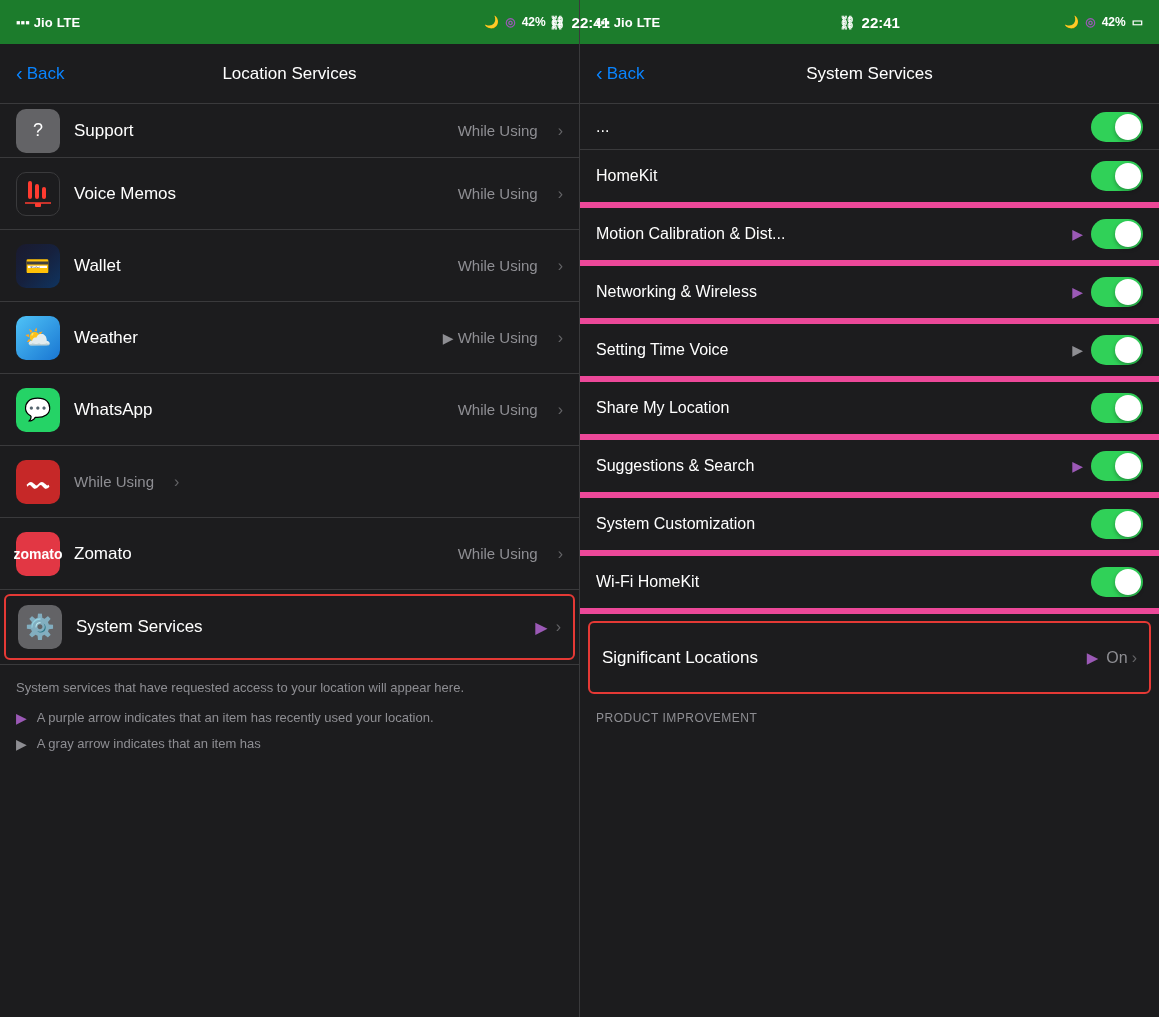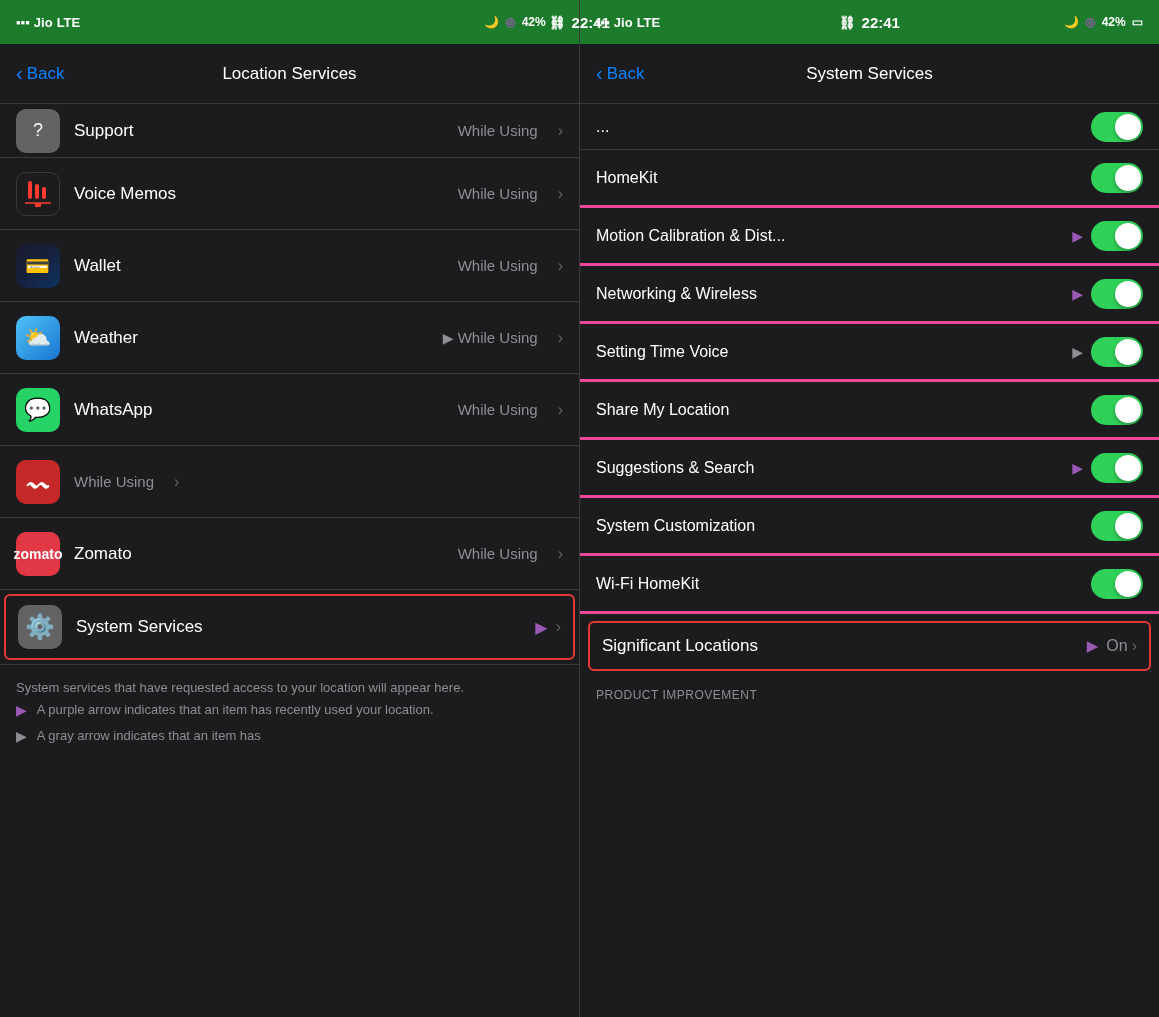--- a/index.html
+++ b/index.html
@@ -137,21 +137,21 @@
 
     
     .footer-section {
       padding: 14px 16px;
       background: #1c1c1e;
     }
     .footer-text {
       color: #8e8e93;
       font-size: 13px;
       line-height: 1.4;
-      margin-bottom: 4px;
+      margin-bottom: 12px;
     }
     .footer-legend {
       display: flex;
       align-items: flex-start;
       margin-bottom: 8px;
     }
     .footer-legend-icon {
       margin-right: 10px;
       margin-top: 1px;
       flex-shrink: 0;
@@ -159,21 +159,21 @@
     .footer-legend-text {
       color: #8e8e93;
       font-size: 13px;
       line-height: 1.4;
     }
     .settings-item {
       display: flex;
       align-items: center;
       padding: 0 16px;
       height: 58px;
-      border-bottom: 3px solid #ec4899;
+      border-bottom: 6px solid #ec4899;
       background: #1c1c1e;
     }
     .setting-name {
       color: white;
       font-size: 16px;
       font-weight: 400;
       flex: 1;
     }
     .toggle {
       width: 52px;
@@ -237,21 +237,21 @@
     .header-wrap {
       position: relative;
       display: flex;
       align-items: center;
     }
 
     .sig-loc-row {
       display: flex;
       align-items: center;
       padding: 0 12px;
-      height: 50px;
+      height: 73px;
       background: #1c1c1e;
       border: 2px solid #e53935;
       border-radius: 6px;
       margin: 3px 4px;
     }
     .sig-setting-name {
       color: white;
       font-size: 17px;
       font-weight: 400;
       flex: 1;

